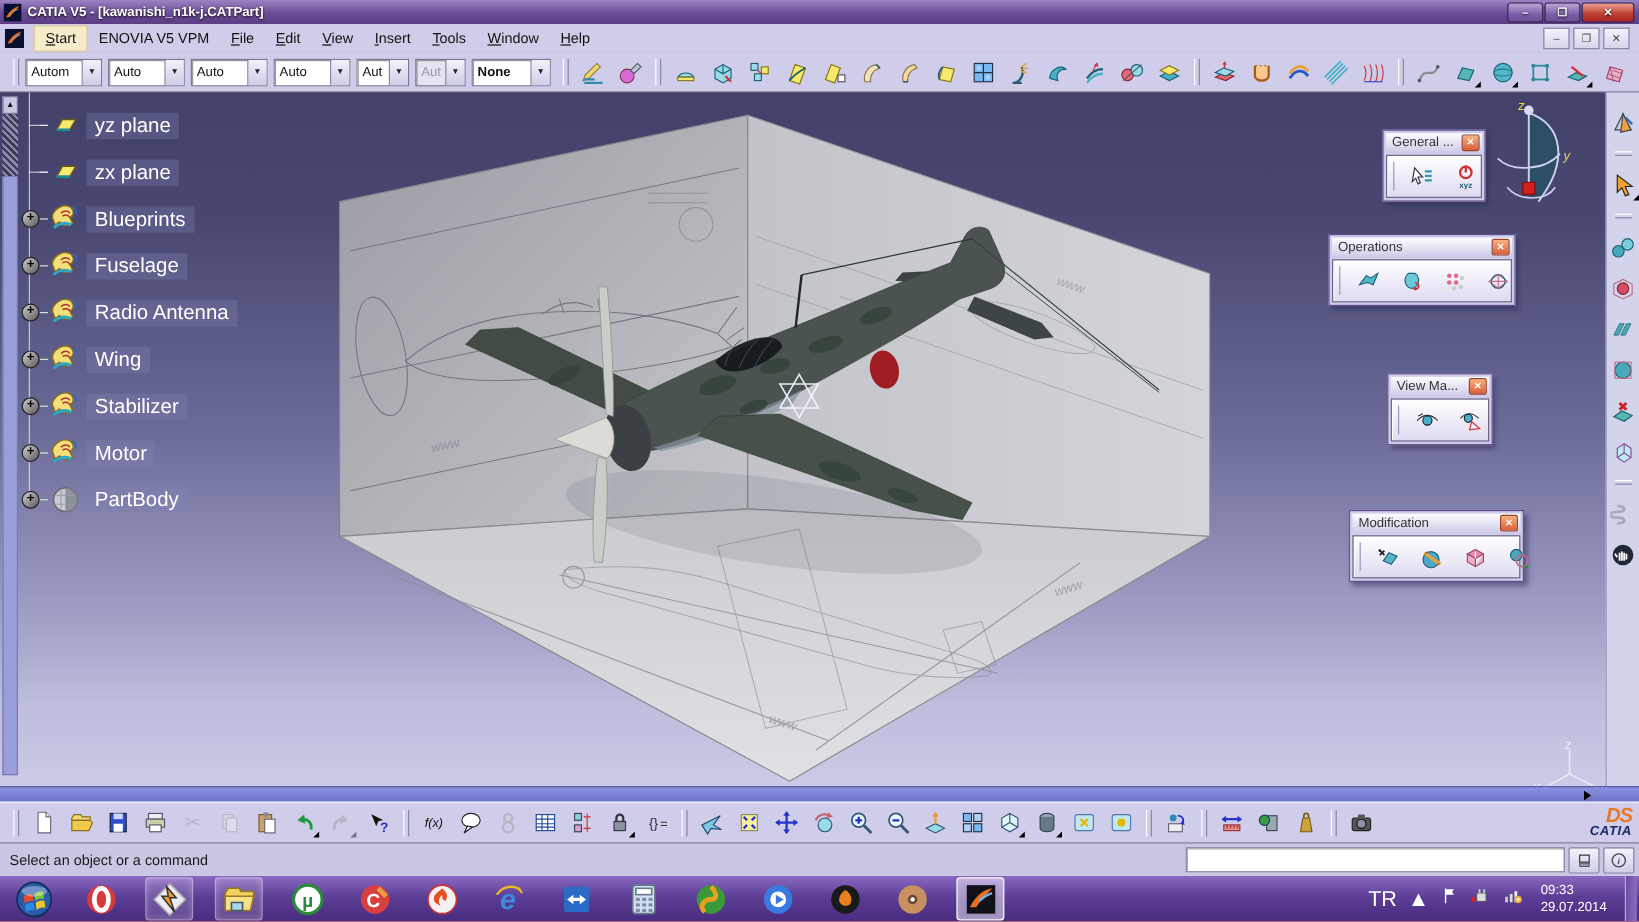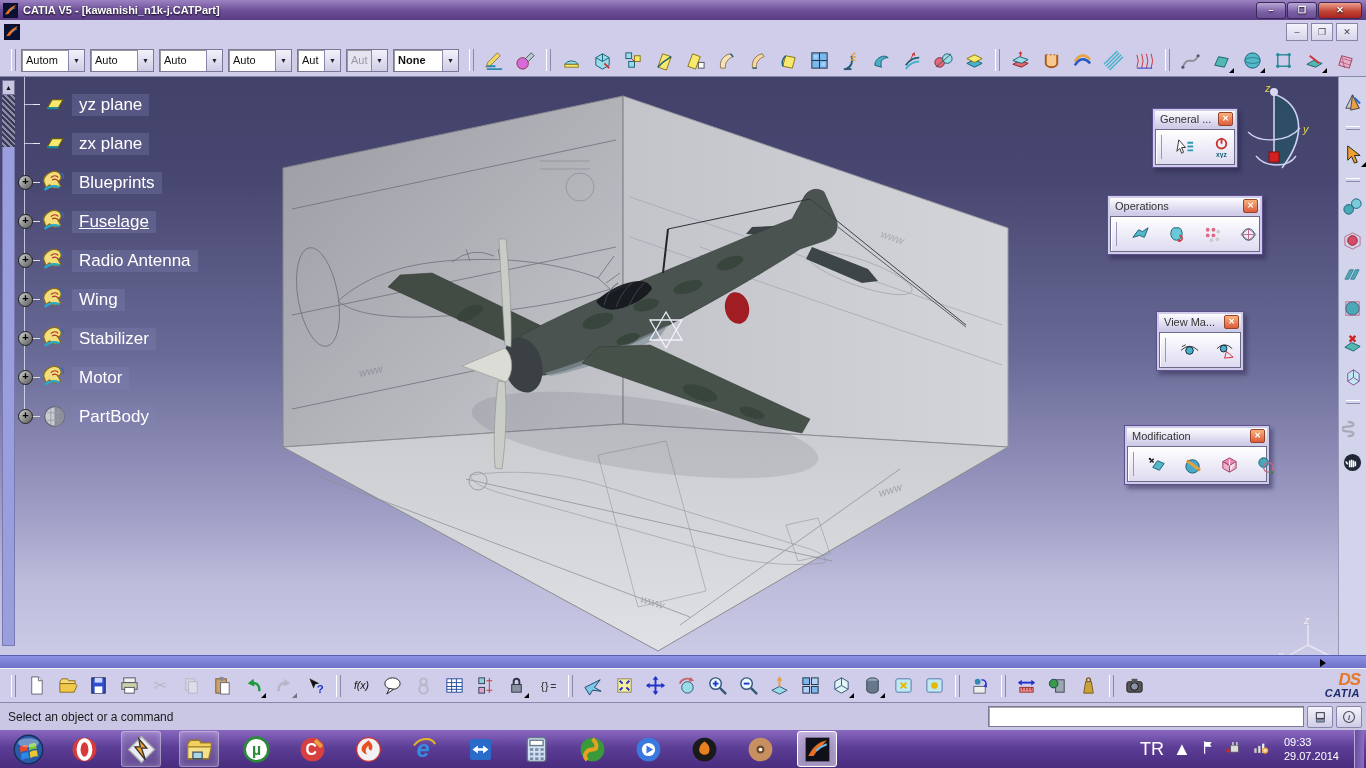--- a/index.html
+++ b/index.html
@@ -64,21 +64,21 @@
   .trow{position:relative;height:39px;display:flex;align-items:center}
   .stub{position:absolute;left:18px;top:19px;width:16px;height:1px;background:rgba(235,235,250,.75)}
   .exp{position:relative;z-index:2;width:13px;height:13px;margin-left:12px;border-radius:50%;
     background:linear-gradient(135deg,#cfcfcf,#5a5a5a);border:1px solid #222;color:#000;
     font-size:11px;line-height:11px;font-weight:bold;text-align:center}
   .exp.none{visibility:hidden}
   .dash{width:7px;height:1px;background:#ddd}
   .ticon{width:27px;height:27px;margin:0 4px 0 1px}
   .ticon svg{width:100%;height:100%}
   .tlabel{color:#fff;font-size:17px;padding:1px 7px;background:rgba(130,130,180,.32);white-space:nowrap}
-  .tlabel.inwork{text-decoration:underline}
+  .tlabel.inwork{}
 
   
   .ft{position:absolute;background:#cfccea;border:1px solid #5f4f8f;padding:2px;
     box-shadow:3px 4px 4px rgba(40,30,70,.45)}
   .ft-title{height:16px;display:flex;align-items:center;background:linear-gradient(#fdfdff,#cfcbe8);
     font-size:11px;color:#333;padding:0 2px 0 5px}
   .ft-close{margin-left:auto;width:13px;height:12px;background:linear-gradient(#f7b27c,#dd5c3c);
     border:1px solid #94452a;border-radius:2px;color:#fff;font-size:8px;font-weight:bold;
     display:flex;align-items:center;justify-content:center;line-height:8px}
   .ft-body{margin-top:2px;height:34px;background:linear-gradient(#ffffff,#dedbf1);
@@ -157,20 +157,21 @@
   </div>
 
   <div class="menubar">
     <span class="appico">
       <svg viewBox="0 0 22 22">
           <rect width="22" height="22" fill="#0a1030"></rect>
           <path d="M3 17C8 8 13 5 19 3c-3 5-8 8-11 13z" fill="#e87020"></path>
           <path d="M10 12c3-3 5-4 8-5" stroke="#70b8e8" fill="none"></path>
         </svg>
     </span>
+    <span id="menu-items"><span class="mi start">Start</span><span class="mi na">ENOVIA V5 VPM</span><span class="mi">File</span><span class="mi">Edit</span><span class="mi">View</span><span class="mi">Insert</span><span class="mi">Tools</span><span class="mi">Window</span><span class="mi">Help</span></span>
     <span class="docbtns">
       <span class="dbtn">–</span>
       <span class="dbtn">❐</span>
       <span class="dbtn">✕</span>
     </span>
   </div>
 
   <div class="toolbar-top">
     <span class="grip"></span>
     <span id="dd-row" style="display:flex;align-items:flex-end">

